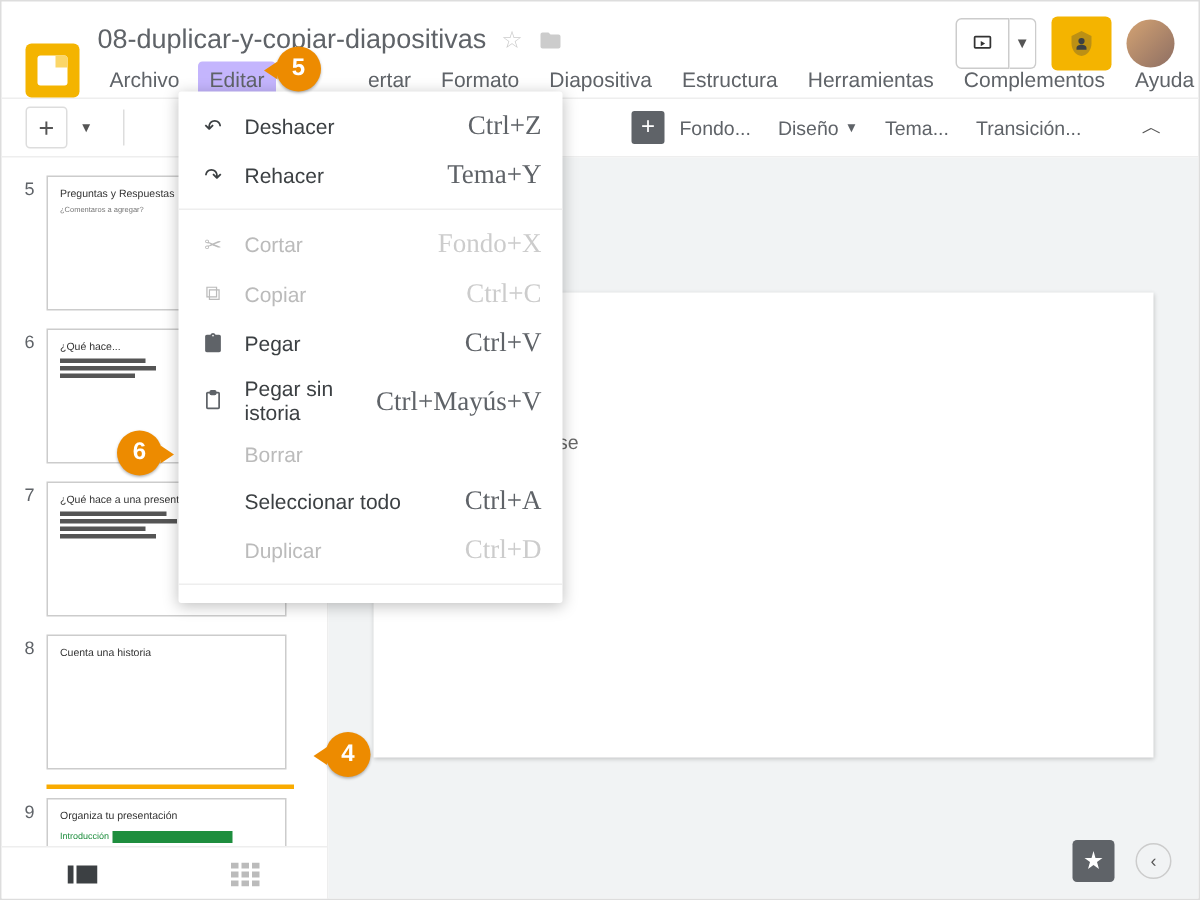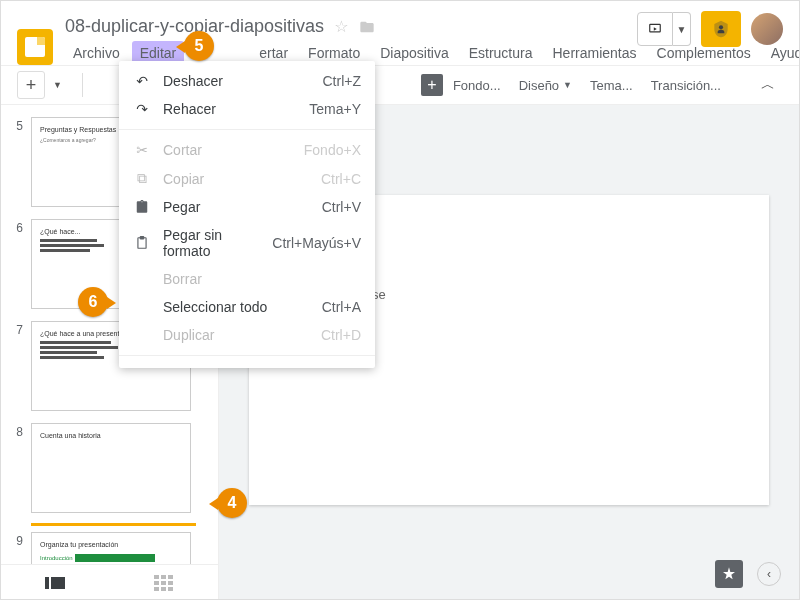--- a/index.html
+++ b/index.html
@@ -53,21 +53,21 @@
   
   .bottom-icons { position:absolute; right:18px; bottom:12px; display:flex; gap:14px; align-items:center;}
   .explore-btn { width:28px; height:28px; background:#5f6368; border-radius:3px; display:flex; align-items:center; justify-content:center; color:#fff; font-size:14px;}
   .chev-left { width:24px; height:24px; border:1px solid #ccc; border-radius:12px; display:flex; align-items:center; justify-content:center; font-size:12px; color:#555;}
   
   .dropdown { position:absolute; left:118px; top:60px; width:256px; background:#fff; box-shadow:0 2px 10px rgba(0,0,0,.25); border-radius:2px; padding:6px 0; z-index:100;}
   .dd-item { display:flex; align-items:center; padding:6px 14px; font-size:14px; color:#3c4043; cursor:pointer; gap:12px; }
   .dd-item.disabled { color:#bbb; }
   .dd-icon { width:18px; display:flex; justify-content:center; font-size:14px;}
   .dd-label { flex:1; }
-  .dd-shortcut { font-size:14px; color:#5f6368;}
+  .dd-shortcut { font-size:18px; color:#5f6368;font-family:Liberation Serif, serif;}
   .dd-item.disabled .dd-shortcut { color:#ccc;}
   .dd-sep { height:1px; background:#eee; margin:6px 0;}
   
   .callout { position:absolute; width:30px; height:30px; background:#ed8b00; border-radius:50%; color:#fff; font-weight:bold; font-size:16px; display:flex; align-items:center; justify-content:center; z-index:200; box-shadow:0 1px 2px rgba(0,0,0,.3);}
   .callout::after { content:""; position:absolute; width:0; height:0; }
   .callout.c5 { left:183px; top:30px; }
   .callout.c5::after { left:-8px; top:10px; border-top:6px solid transparent; border-bottom:6px solid transparent; border-right:9px solid #ed8b00;}
   .callout.c6 { left:77px; top:286px; }
   .callout.c6::after { right:-8px; top:10px; border-top:6px solid transparent; border-bottom:6px solid transparent; border-left:9px solid #ed8b00;}
   .callout.c4 { left:216px; top:487px; }
@@ -87,21 +87,21 @@
       <span class="folder-icon">
         <svg width="18" height="16" viewBox="0 0 24 24" fill="#ccc">
             <path d="M10 4H4c-1.1 0-2 .9-2 2v12c0 1.1.9 2 2 2h16c1.1 0 2-.9 2-2V8c0-1.1-.9-2-2-2h-8l-2-2z"></path>
           </svg>
       </span>
     </div>
     <div class="menubar">
       <span>Archivo</span>
       <span class="active">Editar</span>
       <span style="opacity:0">Ver</span>
-      <span style="margin-left:22px">ertar</span>
+      <span style="margin-left:8px">ertar</span>
       <span>Formato</span>
       <span>Diapositiva</span>
       <span>Estructura</span>
       <span>Herramientas</span>
       <span>Complementos</span>
       <span>Ayuda</span>
     </div>
   </div>
   <div class="header-right">
     <div style="display:flex">
@@ -263,21 +263,21 @@
     <span class="dd-label">Pegar</span>
     <span class="dd-shortcut">Ctrl+V</span>
   </div>
   <div class="dd-item">
     <span class="dd-icon">
       <svg width="14" height="16" viewBox="0 0 24 24" fill="none" stroke="#5f6368" stroke-width="2">
           <rect x="5" y="3" width="14" height="18" rx="1"></rect>
           <rect x="9" y="1" width="6" height="4" rx="1" fill="#5f6368"></rect>
         </svg>
     </span>
-    <span class="dd-label">Pegar sin formato</span>
+    <span class="dd-label">Pegar sin istoria</span>
     <span class="dd-shortcut">Ctrl+Mayús+V</span>
   </div>
   <div class="dd-item disabled">
     <span class="dd-icon"></span>
     <span class="dd-label">Borrar</span>
     <span class="dd-shortcut"></span>
   </div>
   <div class="dd-item">
     <span class="dd-icon"></span>
     <span class="dd-label">Seleccionar todo</span>

